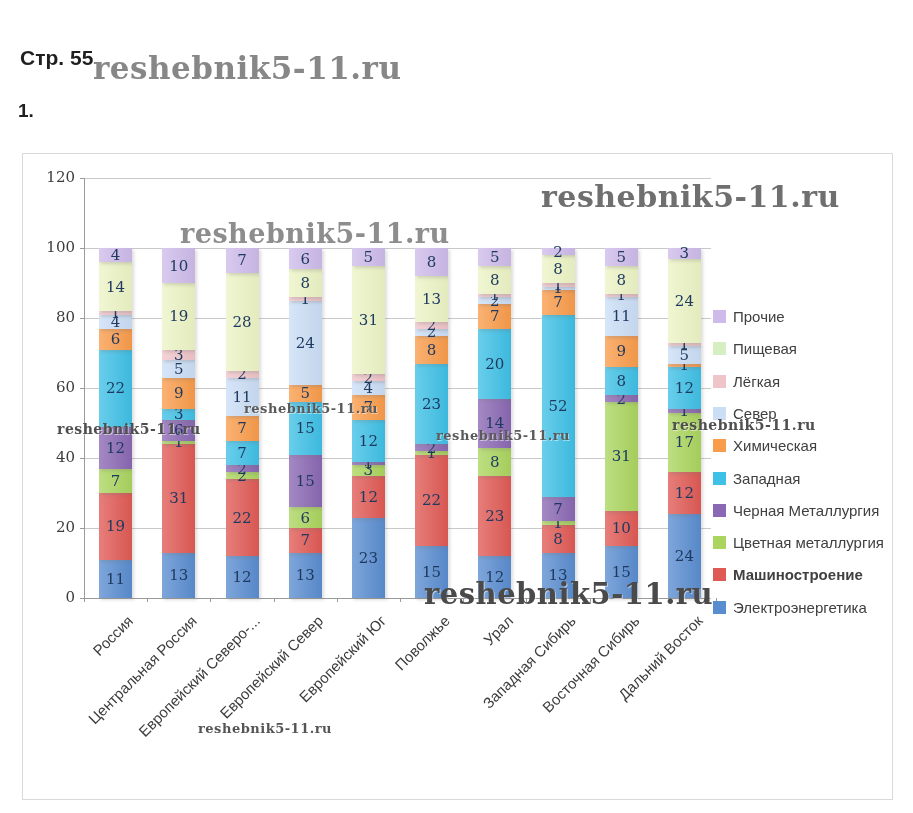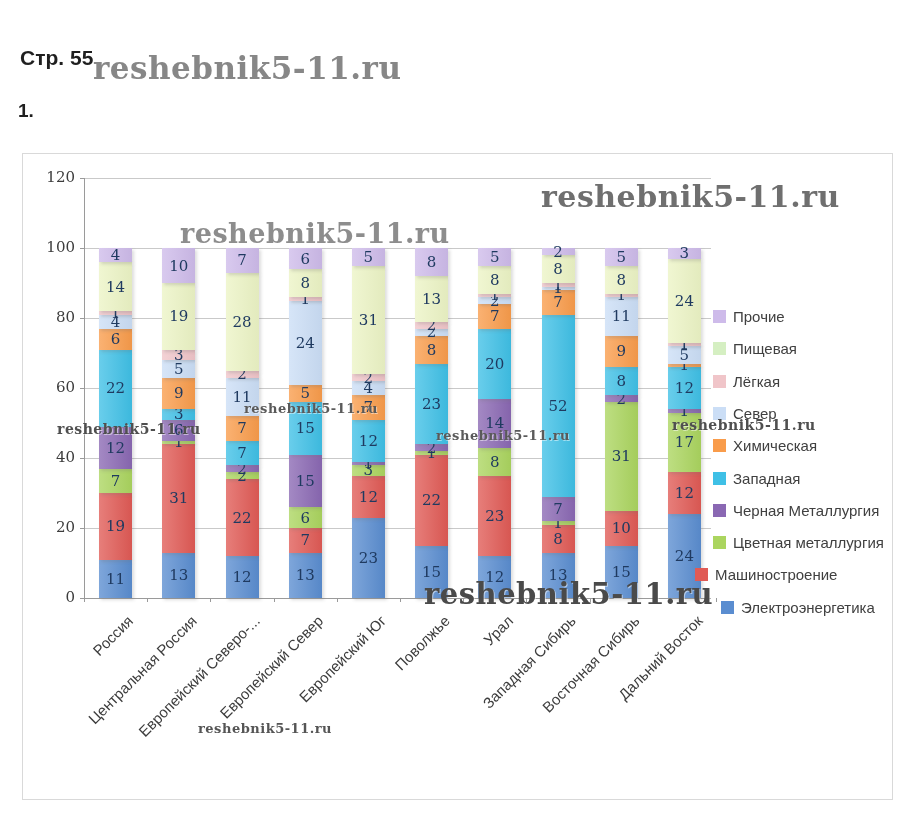--- a/index.html
+++ b/index.html
@@ -327,25 +327,25 @@
         <div class="legend-label">Западная</div>
       </div>
       <div class="legend-item" style="left: 690px; top: 347.8px;">
         <div class="legend-swatch" style="background-color: rgb(138, 104, 179);"></div>
         <div class="legend-label">Черная Металлургия</div>
       </div>
       <div class="legend-item" style="left: 690px; top: 380.1px;">
         <div class="legend-swatch" style="background-color: rgb(171, 213, 95);"></div>
         <div class="legend-label">Цветная металлургия</div>
       </div>
-      <div class="legend-item" style="left: 672px; top: 412.4px;">
+      <div class="legend-item" style="left: 690px; top: 412.4px; font-weight: bold;">
         <div class="legend-swatch" style="background-color: rgb(224, 90, 85);"></div>
         <div class="legend-label">Машиностроение</div>
       </div>
-      <div class="legend-item" style="left: 690px; top: 444.7px; margin-left: 8px;">
+      <div class="legend-item" style="left: 690px; top: 444.7px;">
         <div class="legend-swatch" style="background-color: rgb(90, 141, 208);"></div>
         <div class="legend-label">Электроэнергетика</div>
       </div>
     </div>
   <div id="wmlayer">
       <div class="wm" style="left: 93px; top: 50px; font-size: 31px; color: rgb(135, 135, 135);">reshebnik5-11.ru</div>
       <div class="wm" style="left: 180px; top: 218px; font-size: 27px; color: rgb(141, 141, 141);">reshebnik5-11.ru</div>
       <div class="wm" style="left: 541px; top: 179px; font-size: 30px; color: rgb(111, 111, 111);">reshebnik5-11.ru</div>
       <div class="wm" style="left: 57px; top: 421px; font-size: 14px; color: rgb(79, 79, 79);">reshebnik5-11.ru</div>
       <div class="wm" style="left: 244px; top: 401px; font-size: 13px; color: rgb(90, 90, 90);">reshebnik5-11.ru</div>

